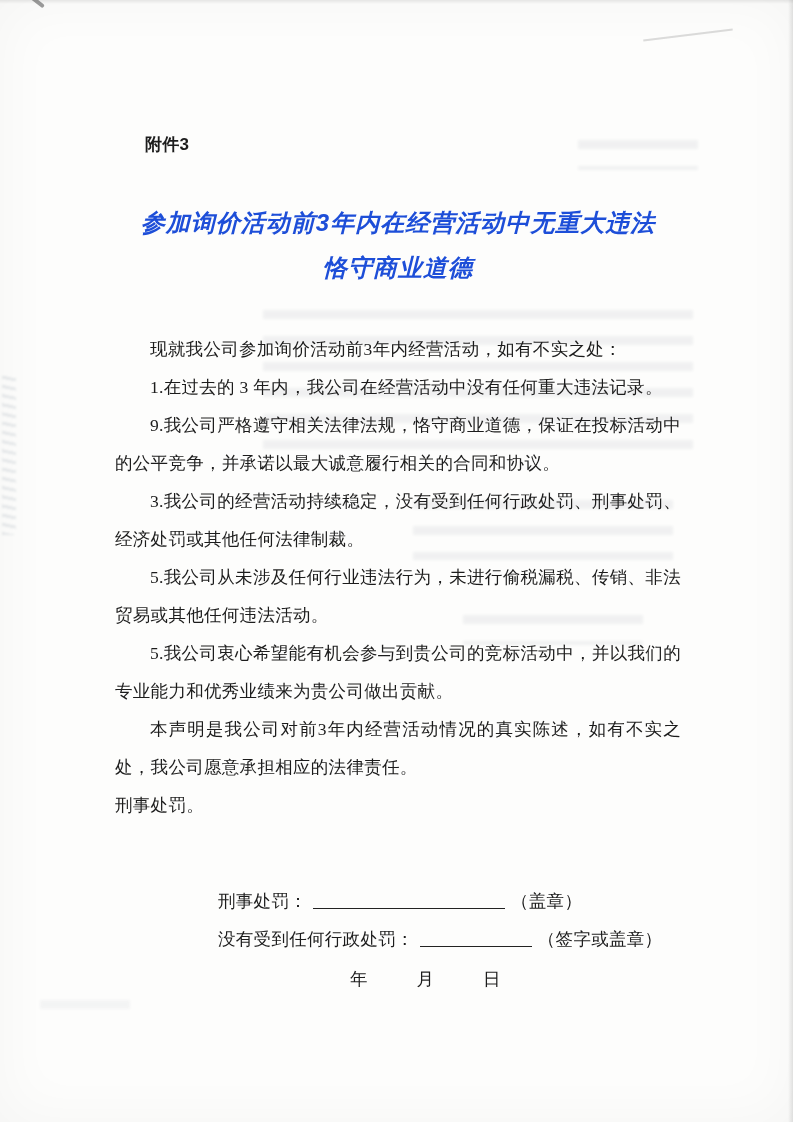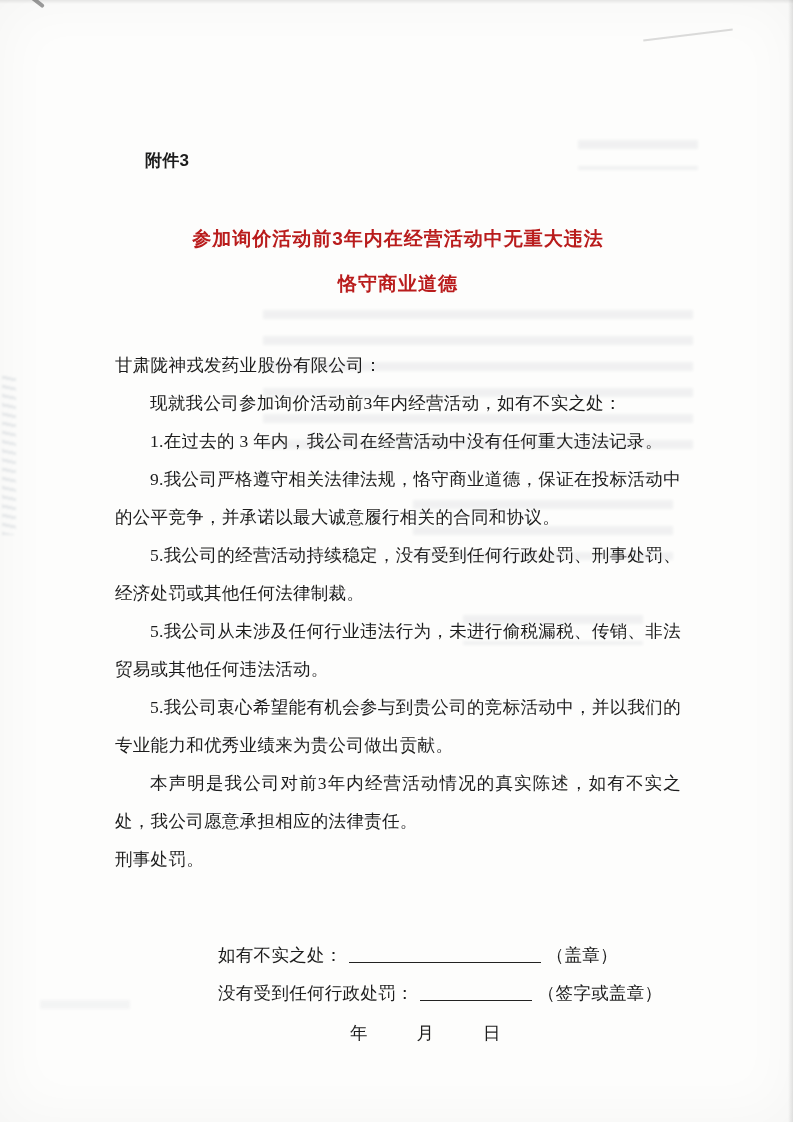--- a/index.html
+++ b/index.html
@@ -22,35 +22,35 @@
   .stamp-streak{left:2px;top:375px;width:14px;height:160px;opacity:.14;filter:blur(1px);
     background:repeating-linear-gradient(12deg,#6a7b8d 0 3px,transparent 3px 9px);}
   .bleed{opacity:.055;filter:blur(1.6px);background:repeating-linear-gradient(to bottom,#233047 0 9px,transparent 9px 26px);transform:scaleX(-1);}
   .bleed-1{right:95px;top:140px;width:120px;height:30px;}
   .bleed-2{right:100px;top:310px;width:430px;height:150px;}
   .bleed-3{right:120px;top:500px;width:260px;height:60px;}
   .bleed-4{right:150px;top:615px;width:180px;height:30px;}
   .bleed-5{left:40px;top:1000px;width:90px;height:22px;opacity:.04;}
   
   .content{
-    position:absolute;left:115px;top:142px;width:566px;
+    position:absolute;left:115px;top:126px;width:566px;
     font-size:17.5px;line-height:38px;
     text-align:justify;
     letter-spacing:.3px;
   }
   .attachment-label{
     font-family:"Liberation Sans","DejaVu Sans",sans-serif;
     font-weight:bold;font-size:17px;
     margin-left:30px;
   }
   .doc-title{
     font-family:"Liberation Sans","DejaVu Sans",sans-serif;
-    font-weight:bold;font-size:19px;line-height:45px;
+    font-weight:bold;font-size:24px;line-height:45px;
     text-align:center;letter-spacing:1px;
-    margin:36px 0 40px 0;color:#b91c1c;
+    margin:36px 0 40px 0;color:#1d4ed8;font-style:italic;
   }
   p{margin:0;}
   .indent{text-indent:2em;}
   .sig-block{
     margin-top:58px;margin-left:103px;
     font-size:17.5px;line-height:38px;text-align:left;
   }
   .blank{
     display:inline-block;
     border-bottom:1.6px solid #222;
@@ -81,42 +81,41 @@
 
   <div class="content">
 
     <div class="attachment-label">附件3</div>
 
     <div class="doc-title">
       <span>参加询价活动前3年内在经营活动中无重大违法</span><br>
       <span>恪守商业道德</span>
     </div>
 
-    <p>甘肃陇神戎发药业股份有限公司：</p>
 
     <p class="indent">现就我公司参加询价活动前3年内经营活动，如有不实之处：</p>
 
     <p class="indent">1.在过去的 3 年内，我公司在经营活动中没有任何重大违法记录。</p>
 
     <p class="indent">9.我公司严格遵守相关法律法规，恪守商业道德，保证在投标活动中的公平竞争，并承诺以最大诚意履行相关的合同和协议。</p>
 
-    <p class="indent">5.我公司的经营活动持续稳定，没有受到任何行政处罚、刑事处罚、经济处罚或其他任何法律制裁。</p>
+    <p class="indent">3.我公司的经营活动持续稳定，没有受到任何行政处罚、刑事处罚、经济处罚或其他任何法律制裁。</p>
 
     <p class="indent">5.我公司从未涉及任何行业违法行为，未进行偷税漏税、传销、非法贸易或其他任何违法活动。</p>
 
     <p class="indent">5.我公司衷心希望能有机会参与到贵公司的竞标活动中，并以我们的专业能力和优秀业绩来为贵公司做出贡献。</p>
 
     <p class="indent">本声明是我公司对前3年内经营活动情况的真实陈述，如有不实之处，我公司愿意承担相应的法律责任。</p>
 
     <p>刑事处罚。</p>
 
     <div class="sig-block">
 
       <div>
-        <span>如有不实之处：</span><span class="blank blank-long"></span><span>（盖章）</span>
+        <span>刑事处罚：</span><span class="blank blank-long"></span><span>（盖章）</span>
       </div>
 
       <div>
         <span>没有受到任何行政处罚：</span><span class="blank blank-short"></span><span>（签字或盖章）</span>
       </div>
 
       <div class="date-line">
         <span>年</span>
         <span>月</span>
         <span>日</span>

